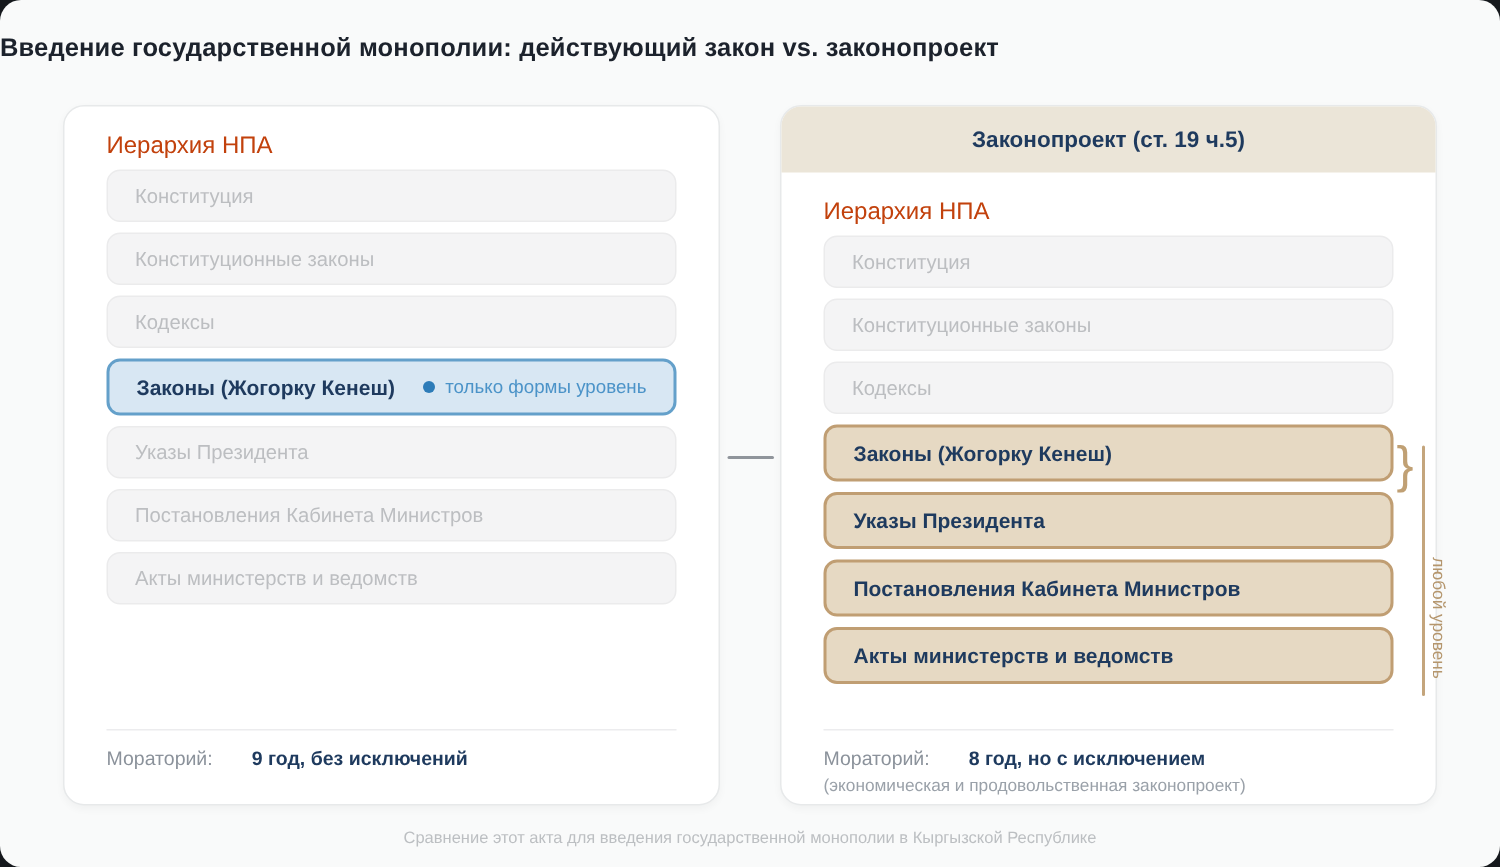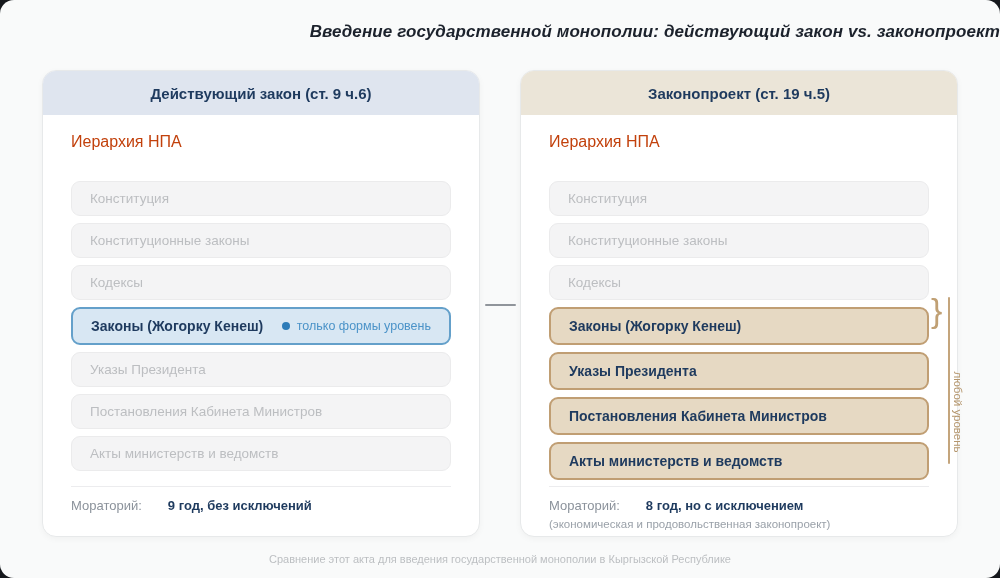--- a/index.html
+++ b/index.html
@@ -3,40 +3,39 @@
 <meta charset="utf-8">
 <style>
   html,body{margin:0;padding:0;background:#15181c;}
   .stage{
     position:relative;width:1000px;height:578px;margin:0 auto;
     background:#f9fafa;border-radius:14px;overflow:hidden;
     font-family:"Liberation Sans",sans-serif;
   }
   .page-title{
     position:absolute;top:22px;left:0;width:100%;
-    text-align:right;font-size:17px;font-weight:bold;color:#1c222c;
+    text-align:left;font-size:17px;font-weight:bold;color:#1c222c;
     letter-spacing:.1px;
-    font-style:italic;
   }
   .card{
     position:absolute;top:70px;width:438px;height:467px;
     background:#ffffff;border:1px solid #e7e9ea;border-radius:14px;
     box-shadow:0 2px 6px rgba(0,0,0,.04);box-sizing:border-box;
   }
   .card.left{left:42px;}
   .card.right{left:520px;}
   .card-header{
     height:44px;display:flex;align-items:center;justify-content:center;
     border-radius:13px 13px 0 0;font-size:15px;font-weight:bold;color:#1e3a5e;
   }
   .card.left  .card-header{background:#dfe5ef;}
   .card.right .card-header{background:#ebe5d8;}
   .card-body{padding:20px 28px 0 28px;}
   .hier-label{font-size:16px;color:#c2410c;line-height:13px;}
-  .rows{margin-top:33px;}
+  .rows{margin-top:9px;}
   .row{
     box-sizing:border-box;height:35px;margin-bottom:7px;border-radius:9px;
     display:flex;align-items:center;justify-content:space-between;
     padding:0 18px;font-size:13.5px;
     background:#f4f4f5;border:1px solid #ebebec;color:#bcbec1;
   }
   .row.active{height:38px;font-weight:bold;color:#1e3a5e;font-size:14px;}
   .row.active-blue{background:#d8e7f3;border:2px solid #64a0ca;}
   .row.active-tan{background:#e6d9c3;border:2px solid #c09e73;}
   .badge{display:flex;align-items:center;gap:7px;font-weight:normal;
@@ -59,21 +58,20 @@
     font-size:11px;color:#bcbfc2;}
 </style>
 </head>
 <body>
 
 <div class="stage">
 
   <div class="page-title">Введение государственной монополии: действующий закон vs. законопроект</div>
 
   <div class="card left">
-    <div class="card-header">Действующий закон (ст. 9 ч.6)</div>
     <div class="card-body">
       <div class="hier-label">Иерархия НПА</div>
       <div class="rows">
         <div class="row">
           <span>Конституция</span>
         </div>
         <div class="row">
           <span>Конституционные законы</span>
         </div>
         <div class="row">

